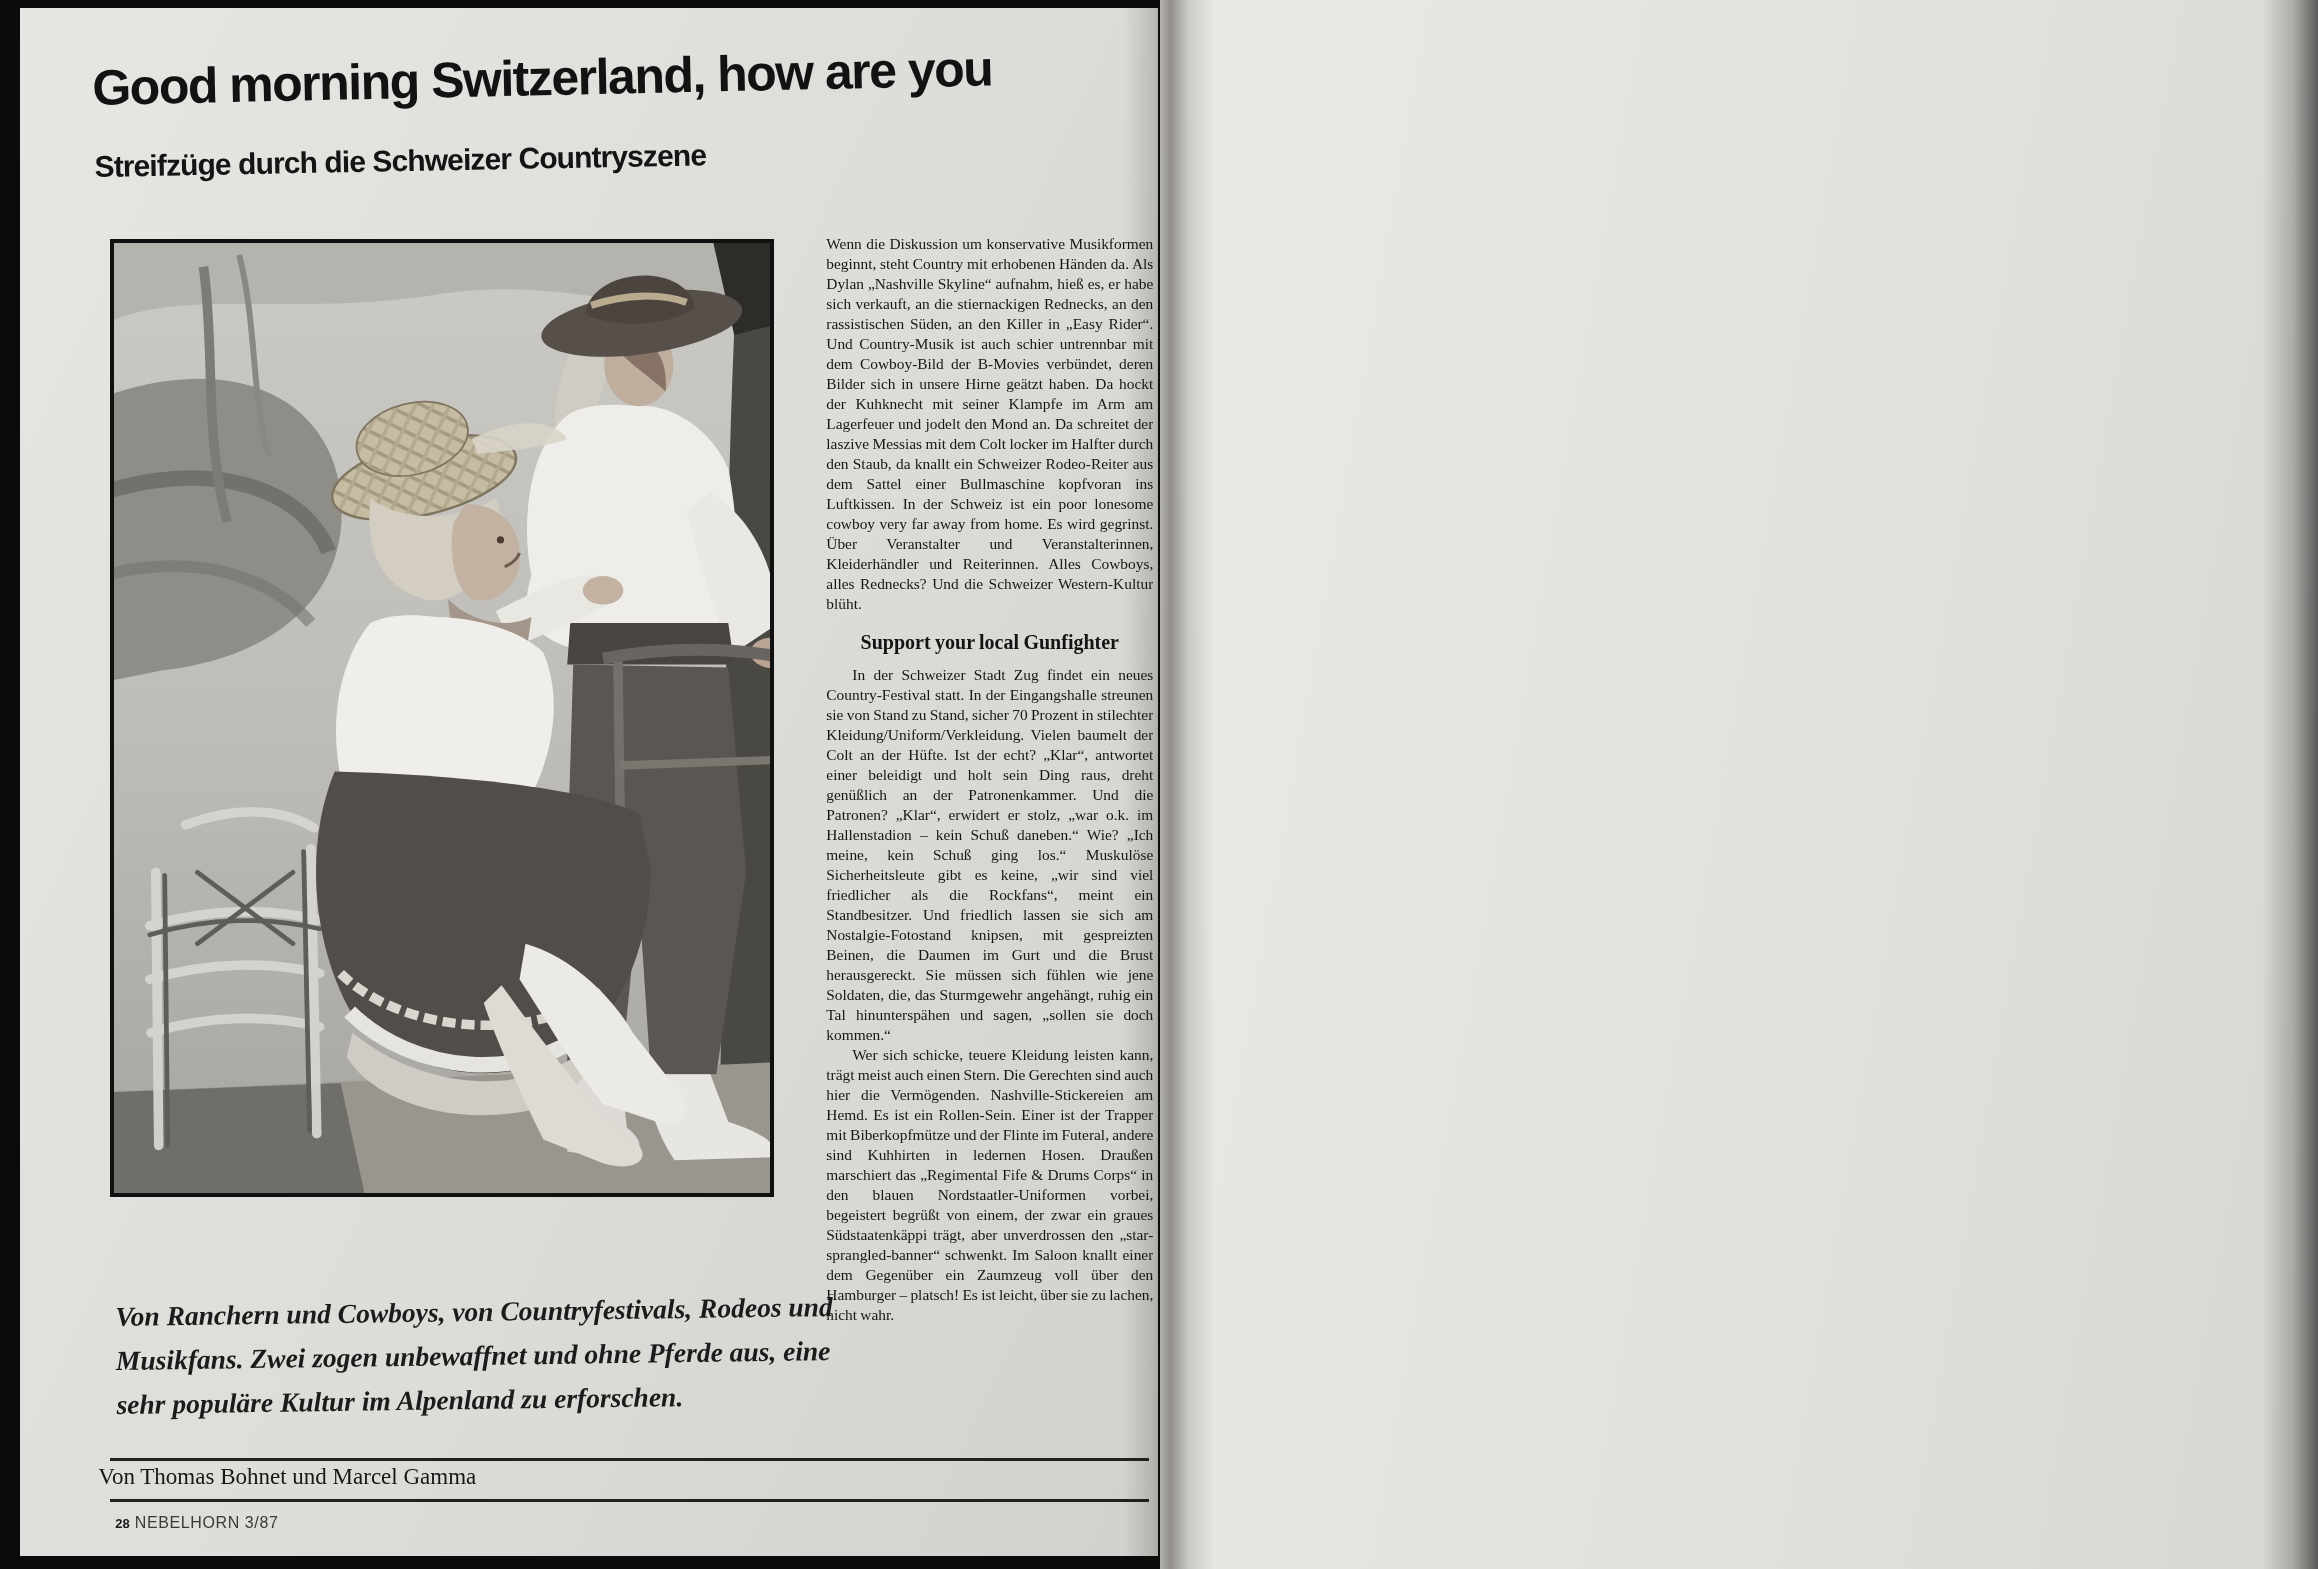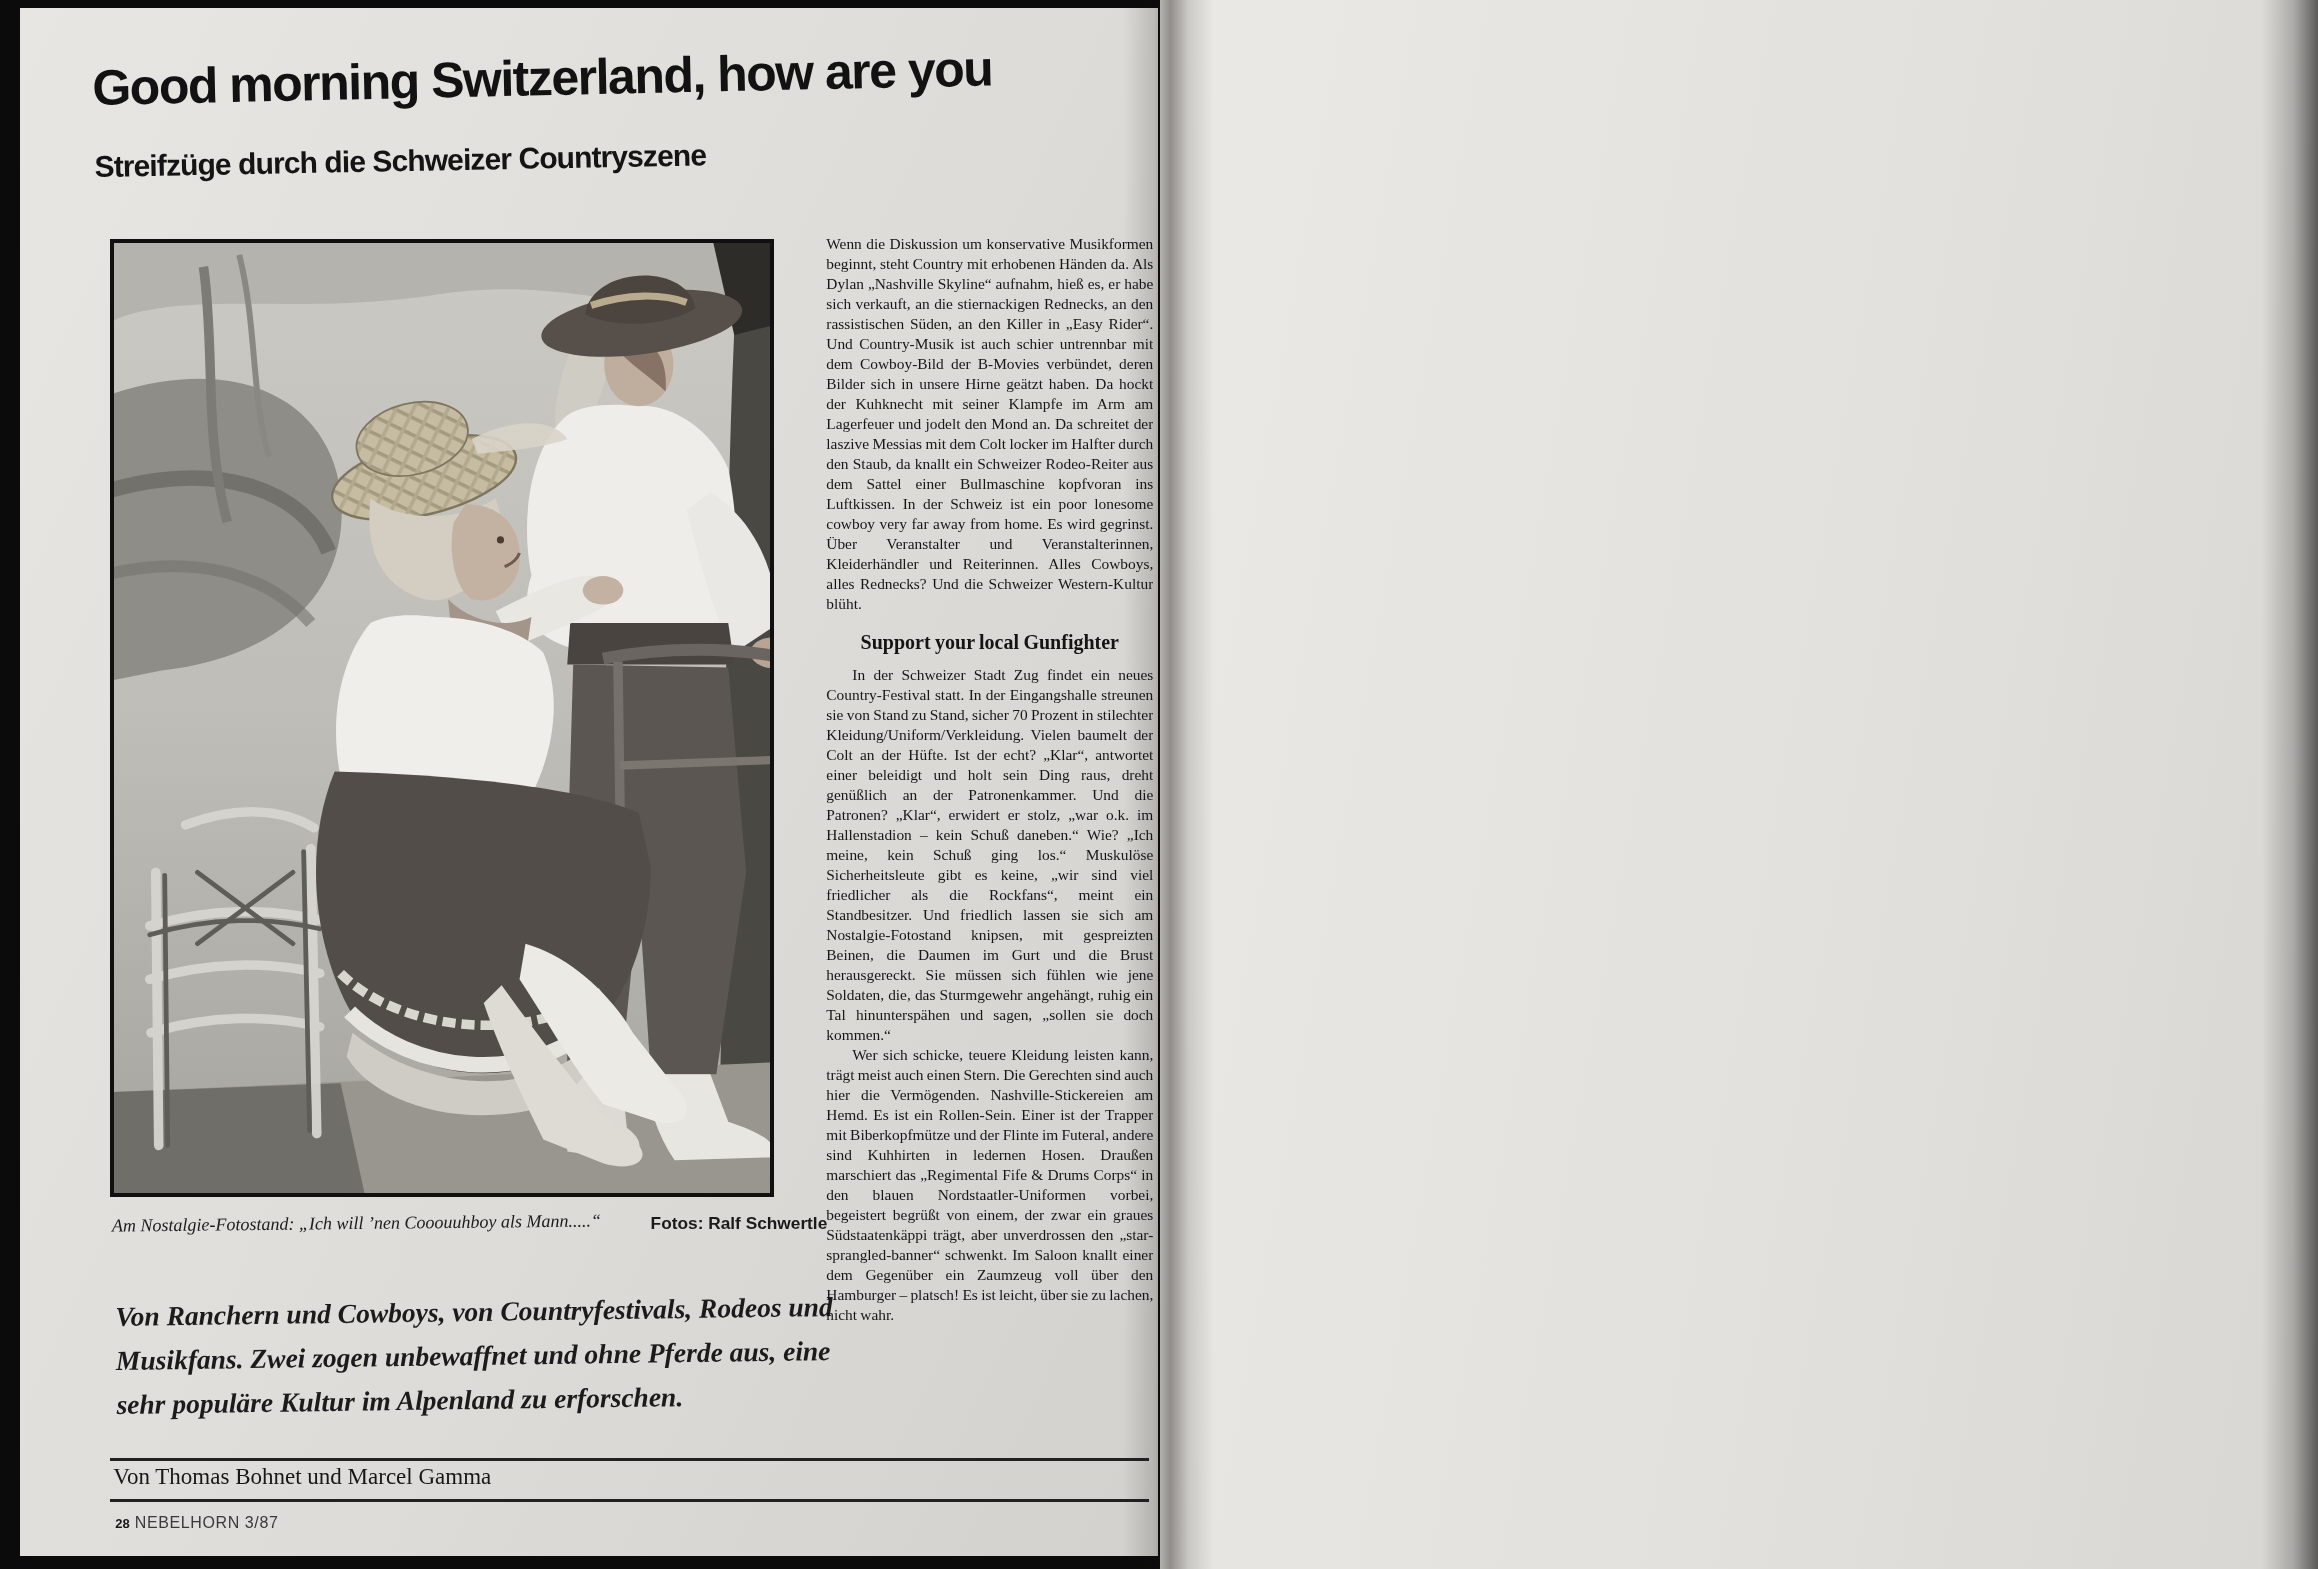--- a/index.html
+++ b/index.html
@@ -29,21 +29,21 @@
   .caption-row{position:absolute;left:92px;top:1205px;width:715px;display:flex;
                justify-content:space-between;align-items:baseline;}
   .caption-left{font-style:italic;font-size:18px;color:#1c1c1c;transform:rotate(-0.6deg);}
   .credit{font-family:"Liberation Sans",sans-serif;font-weight:bold;font-size:17.3px;color:#1a1a1a;}
 
   .lead{position:absolute;left:95px;top:1287px;width:760px;margin:0;
         font-style:italic;font-weight:bold;font-size:27.5px;line-height:44px;color:#1b1b1b;
         transform:rotate(-0.8deg);transform-origin:left top;}
   .rule{position:absolute;left:90px;width:1039px;height:2.4px;background:#212121;}
   .rule-1{top:1450px;} .rule-2{top:1491px;}
-  .byline{position:absolute;left:93px;top:1456px;margin:0;font-size:23px;color:#171717;}
+  .byline{position:absolute;left:78px;top:1456px;margin:0;font-size:23px;color:#171717;}
   .footer{position:absolute;font-family:"Liberation Sans",sans-serif;font-size:16px;
           letter-spacing:0.6px;color:#3a3a3a;white-space:nowrap;}
   .footer b{font-size:13px;color:#181818;letter-spacing:0;}
   .footer-left{left:95px;top:1506px;}
 
   .col{position:absolute;text-align:justify;overflow:hidden;
        hyphens:auto;-webkit-hyphens:auto;word-spacing:-0.6px;}
   .col p{margin:0;}
   .col p.indent{text-indent:26px;}
   .col h3{font-size:20px;font-weight:bold;text-align:center;color:#141414;}
@@ -132,24 +132,20 @@
         <path d="M430,640 C380,700 360,800 380,900 L700,930 C740,850 750,760 720,690 C680,650 600,630 540,630 C500,625 460,625 430,640 Z" fill="#f0eeea"></path>
         <path d="M370,890 C320,1010 330,1180 400,1300 C500,1420 700,1430 800,1330 C870,1260 900,1150 900,1050 L880,960 C780,915 560,895 370,890 Z" fill="#524d48"></path>
         <path d="M395,1295 C500,1400 690,1415 795,1325" stroke="#e6e4df" stroke-width="26" fill="none"></path>
         <path d="M380,1230 C480,1330 700,1350 820,1260" stroke="#d9d6d0" stroke-width="16" fill="none" stroke-dasharray="22 10"></path>
         <path d="M400,1330 C520,1430 700,1440 800,1350 C810,1390 770,1440 700,1460 C560,1490 430,1440 390,1370 Z" fill="#cfccc6"></path>
         <path d="M690,1180 C760,1200 830,1260 870,1330 L940,1420 C980,1460 960,1490 910,1480 L820,1450 C770,1390 720,1300 680,1240 Z" fill="#eceae5"></path>
         <path d="M650,1250 C700,1320 760,1400 820,1470 L880,1520 C900,1545 870,1565 820,1550 L720,1510 C680,1430 640,1340 620,1280 Z" fill="#dedbd5"></path>
       </svg>
     </figure>
 
-    <div class="caption-row">
-      <span class="caption-left">Am Nostalgie-Fotostand: „Ich will ’nen Cooouuhboy als Mann.....“</span>
-      <span class="credit">Fotos: Ralf Schwertle</span>
-    </div>
 
     <p class="lead">Von Ranchern und Cowboys, von Countryfestivals, Rodeos und Musikfans. Zwei zogen unbewaffnet und ohne Pferde aus, eine sehr populäre Kultur im Alpenland zu erforschen.</p>
     <div class="rule rule-1"></div>
     <p class="byline">Von Thomas Bohnet und Marcel Gamma</p>
     <div class="rule rule-2"></div>
 
     <div class="footer footer-left">
       <b>28</b>
       <span>NEBELHORN 3/87</span>
     </div>

